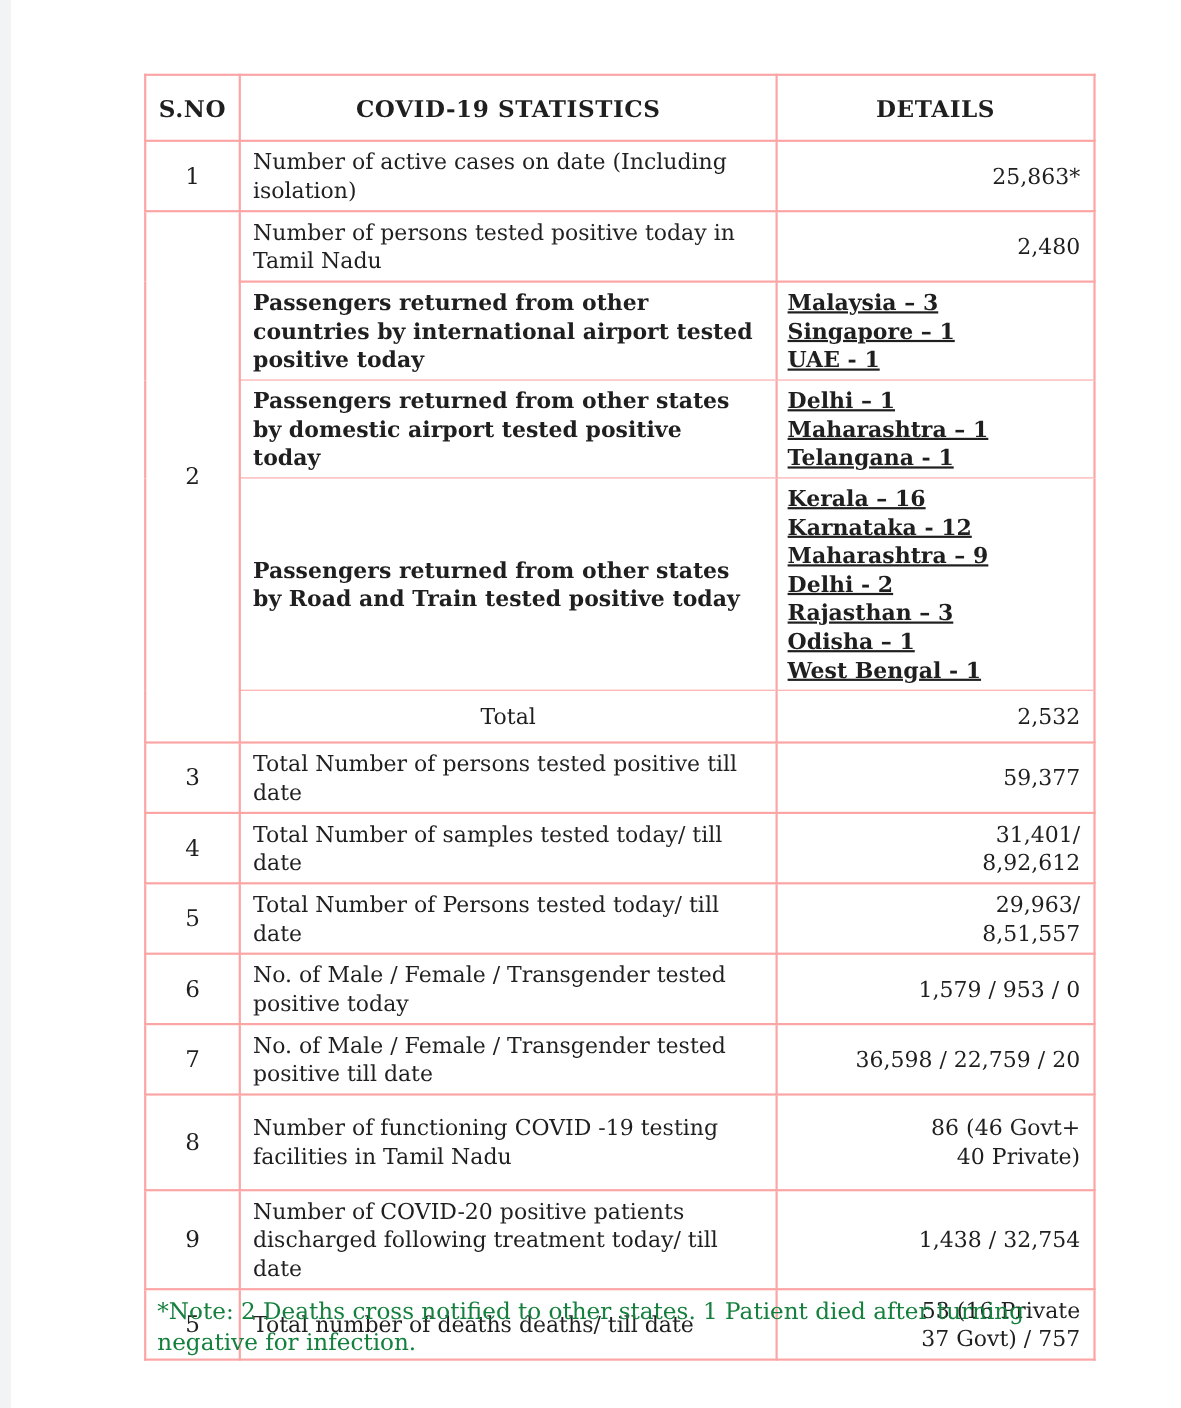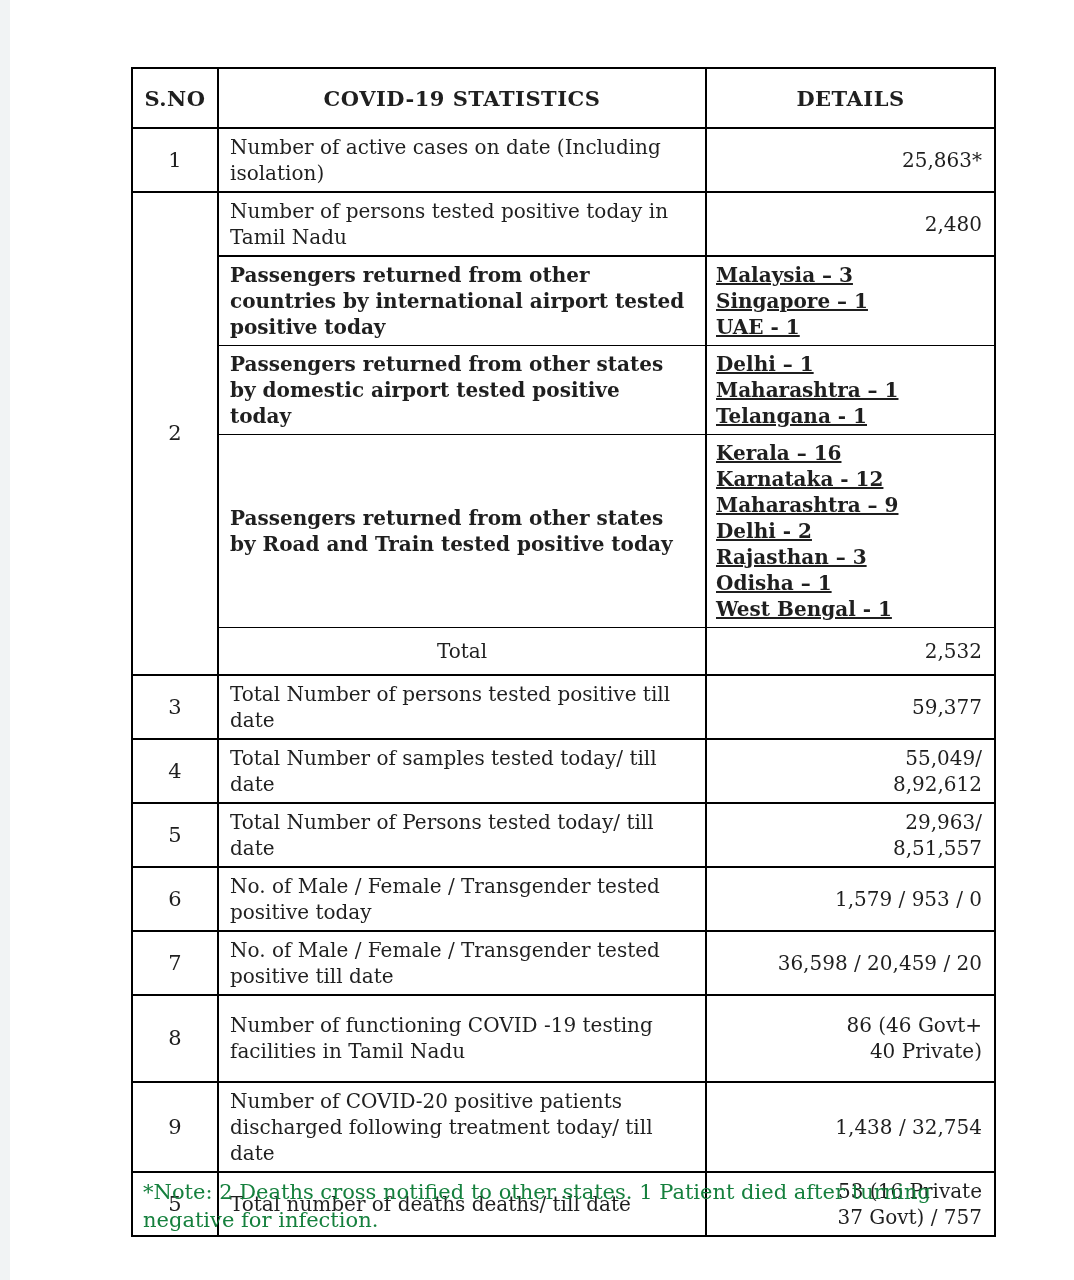--- a/index.html
+++ b/index.html
@@ -23,21 +23,21 @@
     background: #f1f3f4;
   }
   table.doc-table {
     position: absolute;
     left: 131px;
     top: 67px;
     border-collapse: collapse;
     table-layout: fixed;
   }
   .doc-table th, .doc-table td {
-    border: 2px solid #000000;
+    border: 2px solid #fca5a5;
     overflow: hidden;
   }
   .doc-table th {
     font-size: 21px;
     font-weight: bold;
     text-align: center;
     height: 56px;
     letter-spacing: 0.5px;
   }
   td.sno {
@@ -164,41 +164,41 @@
       <tr class="h-r3">
         <td class="sno">3</td>
         <td class="stat">Total Number of persons tested positive till
 date</td>
         <td class="det right">59,377</td>
       </tr>
       <tr class="h-r4">
         <td class="sno">4</td>
         <td class="stat">Total Number of samples tested today/ till
 date</td>
-        <td class="det right">55,049/
+        <td class="det right">31,401/
 8,92,612</td>
       </tr>
       <tr class="h-r5">
         <td class="sno">5</td>
         <td class="stat">Total Number of Persons tested today/ till
 date</td>
         <td class="det right">29,963/
 8,51,557</td>
       </tr>
       <tr class="h-r6">
         <td class="sno">6</td>
         <td class="stat">No. of Male / Female / Transgender tested
 positive today</td>
         <td class="det right">1,579 / 953 / 0</td>
       </tr>
       <tr class="h-r7">
         <td class="sno">7</td>
         <td class="stat">No. of Male / Female / Transgender tested
 positive till date</td>
-        <td class="det right">36,598 / 20,459 / 20</td>
+        <td class="det right">36,598 / 22,759 / 20</td>
       </tr>
       <tr class="h-r8">
         <td class="sno">8</td>
         <td class="stat">Number of functioning COVID -19 testing
 facilities in Tamil Nadu</td>
         <td class="det right">86 (46 Govt+
 40 Private)</td>
       </tr>
       <tr class="h-r9">
         <td class="sno">9</td>

